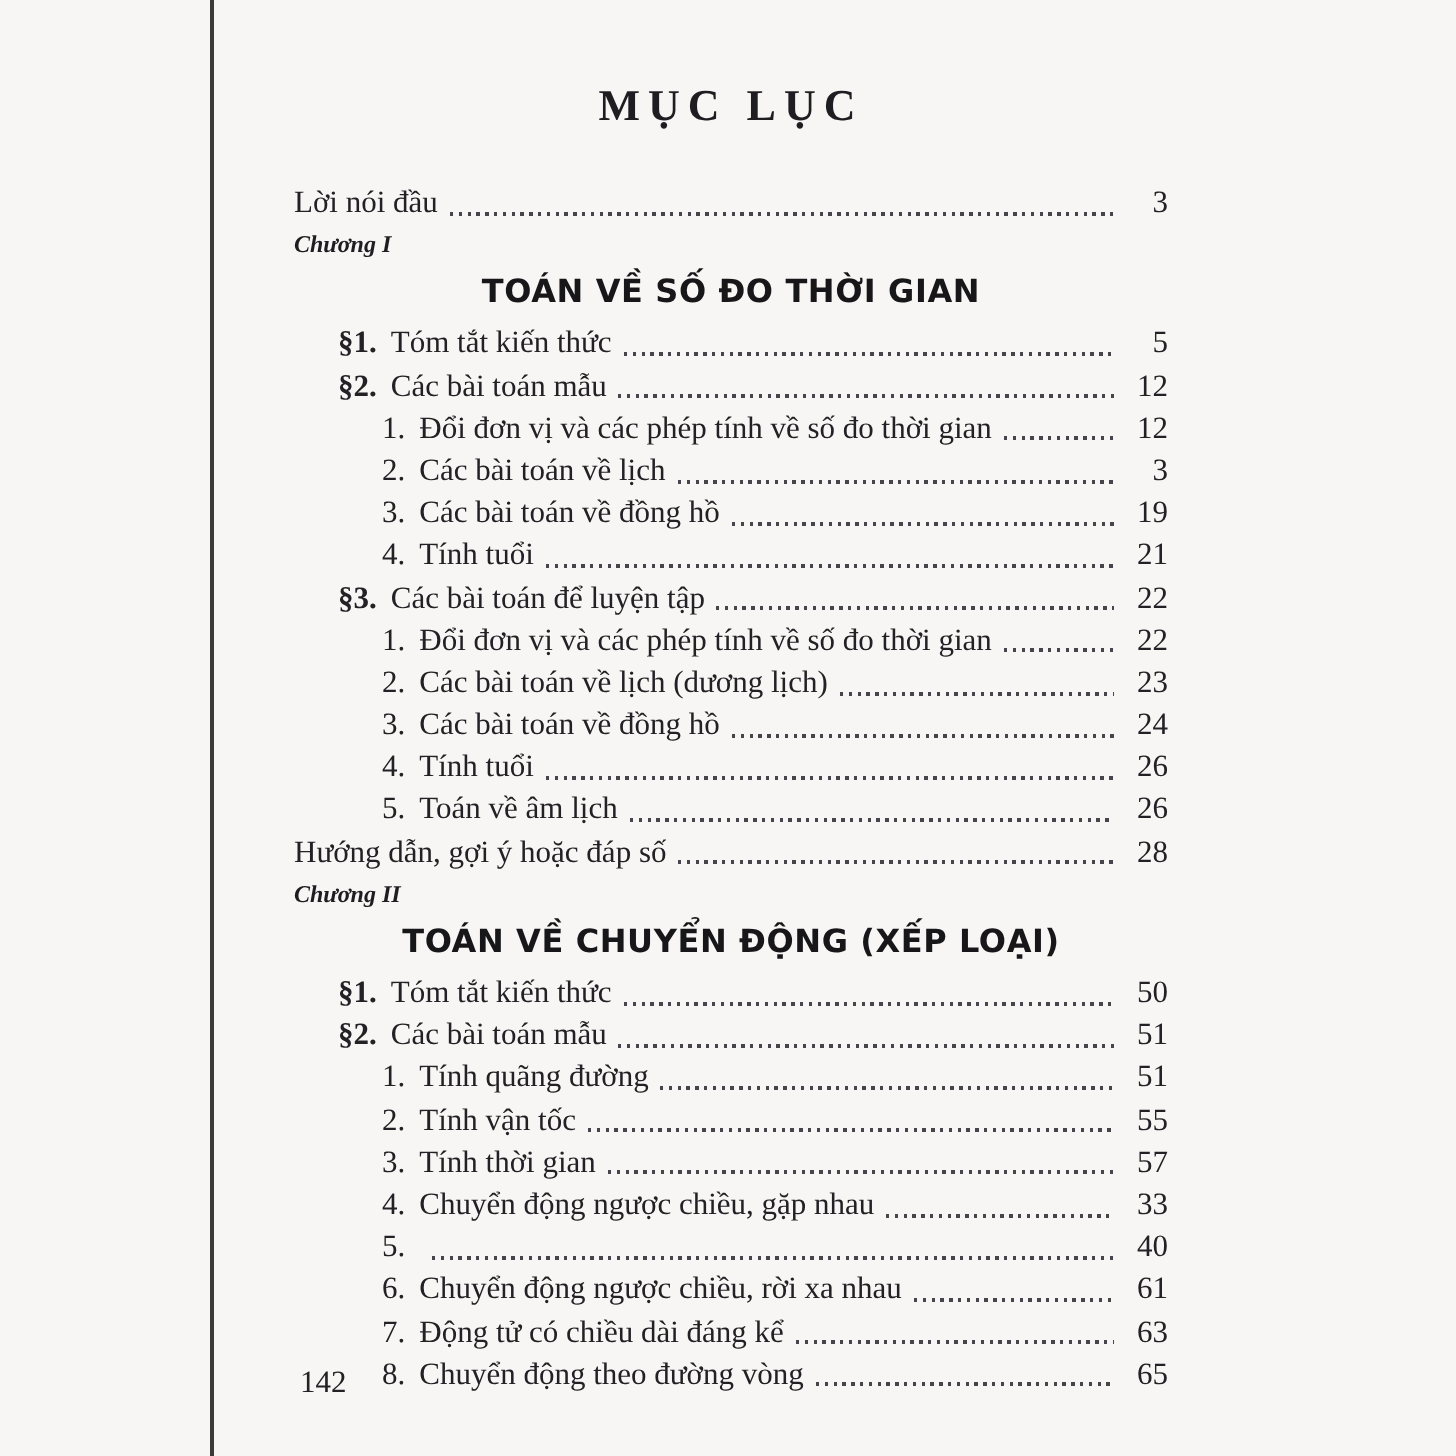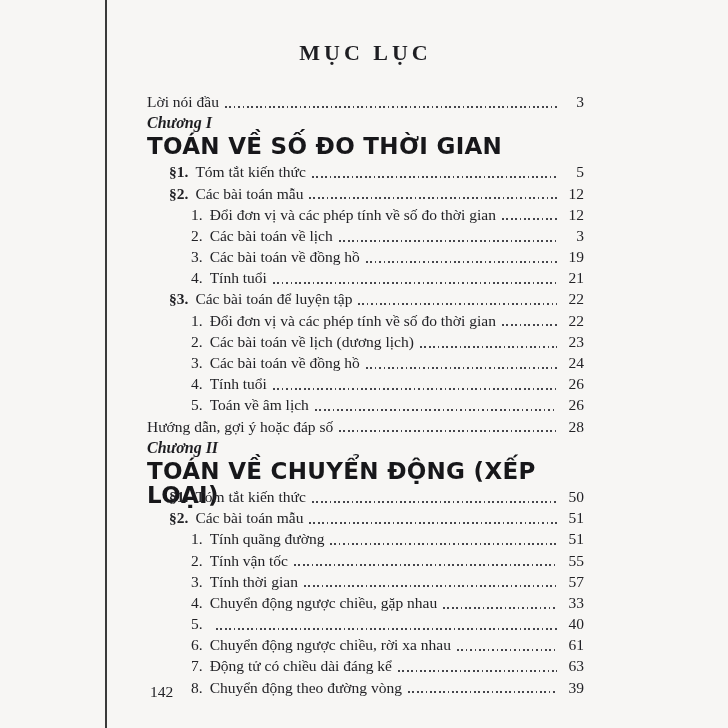--- a/index.html
+++ b/index.html
@@ -17,44 +17,44 @@
   .content{
     position:absolute;left:147px;top:40px;width:437px;
   }
   .doc-title{
     text-align:center;
     font-size:22px;font-weight:bold;letter-spacing:4px;
     margin-bottom:25px;
     color:#1e1e22;
   }
   .toc-row{
-    display:flex;align-items:flex-end;
+    display:flex;align-items:flex-start;
     font-size:15.5px;line-height:21.2px;height:21.2px;
     white-space:nowrap;
   }
   .toc-row.i1{padding-left:22px;}
   .toc-row.i2{padding-left:44px;}
   .toc-row .prefix{margin-right:7px;}
   .toc-row.i1 .prefix{font-weight:bold;}
   .leader{flex:1;position:relative;align-self:stretch;}
   .leader::after{
     content:"";position:absolute;left:6px;right:3px;bottom:4.5px;height:2px;
     background:repeating-linear-gradient(to right,#45454b 0 1.7px,transparent 1.7px 4.4px);
   }
   .pg{min-width:24px;text-align:right;}
   .chapter-label{
-    font-size:16px;font-weight:bold;font-style:italic;
+    font-size:12px;font-weight:bold;font-style:italic;
     line-height:21.2px;height:21.2px;
     color:#1e1e22;
   }
   .chapter-label.spaced{}
   .chapter-title{
-    text-align:left;
+    text-align:center;
     font-family:"DejaVu Sans", sans-serif;
-    font-size:23px;font-weight:bold;letter-spacing:0.3px;
+    font-size:16px;font-weight:bold;letter-spacing:0.3px;
     height:24px;line-height:24px;
     margin:1px 0 3px 0;
     color:#17171a;
   }
   .page-number{
     position:absolute;left:150px;top:683px;
     font-size:15.5px;color:#222226;
   }
 </style>
 </head>
@@ -202,19 +202,19 @@
         <div class="toc-row i2">
           <span class="prefix">7.</span>
           <span>Động tử có chiều dài đáng kể</span>
           <span class="leader"></span>
           <span class="pg">63</span>
         </div>
         <div class="toc-row i2">
           <span class="prefix">8.</span>
           <span>Chuyển động theo đường vòng</span>
           <span class="leader"></span>
-          <span class="pg">39</span>
+          <span class="pg">65</span>
         </div>
       </div>
   </div>
 
   <div class="page-number">142</div>
 </div>
 
 </body></html>

